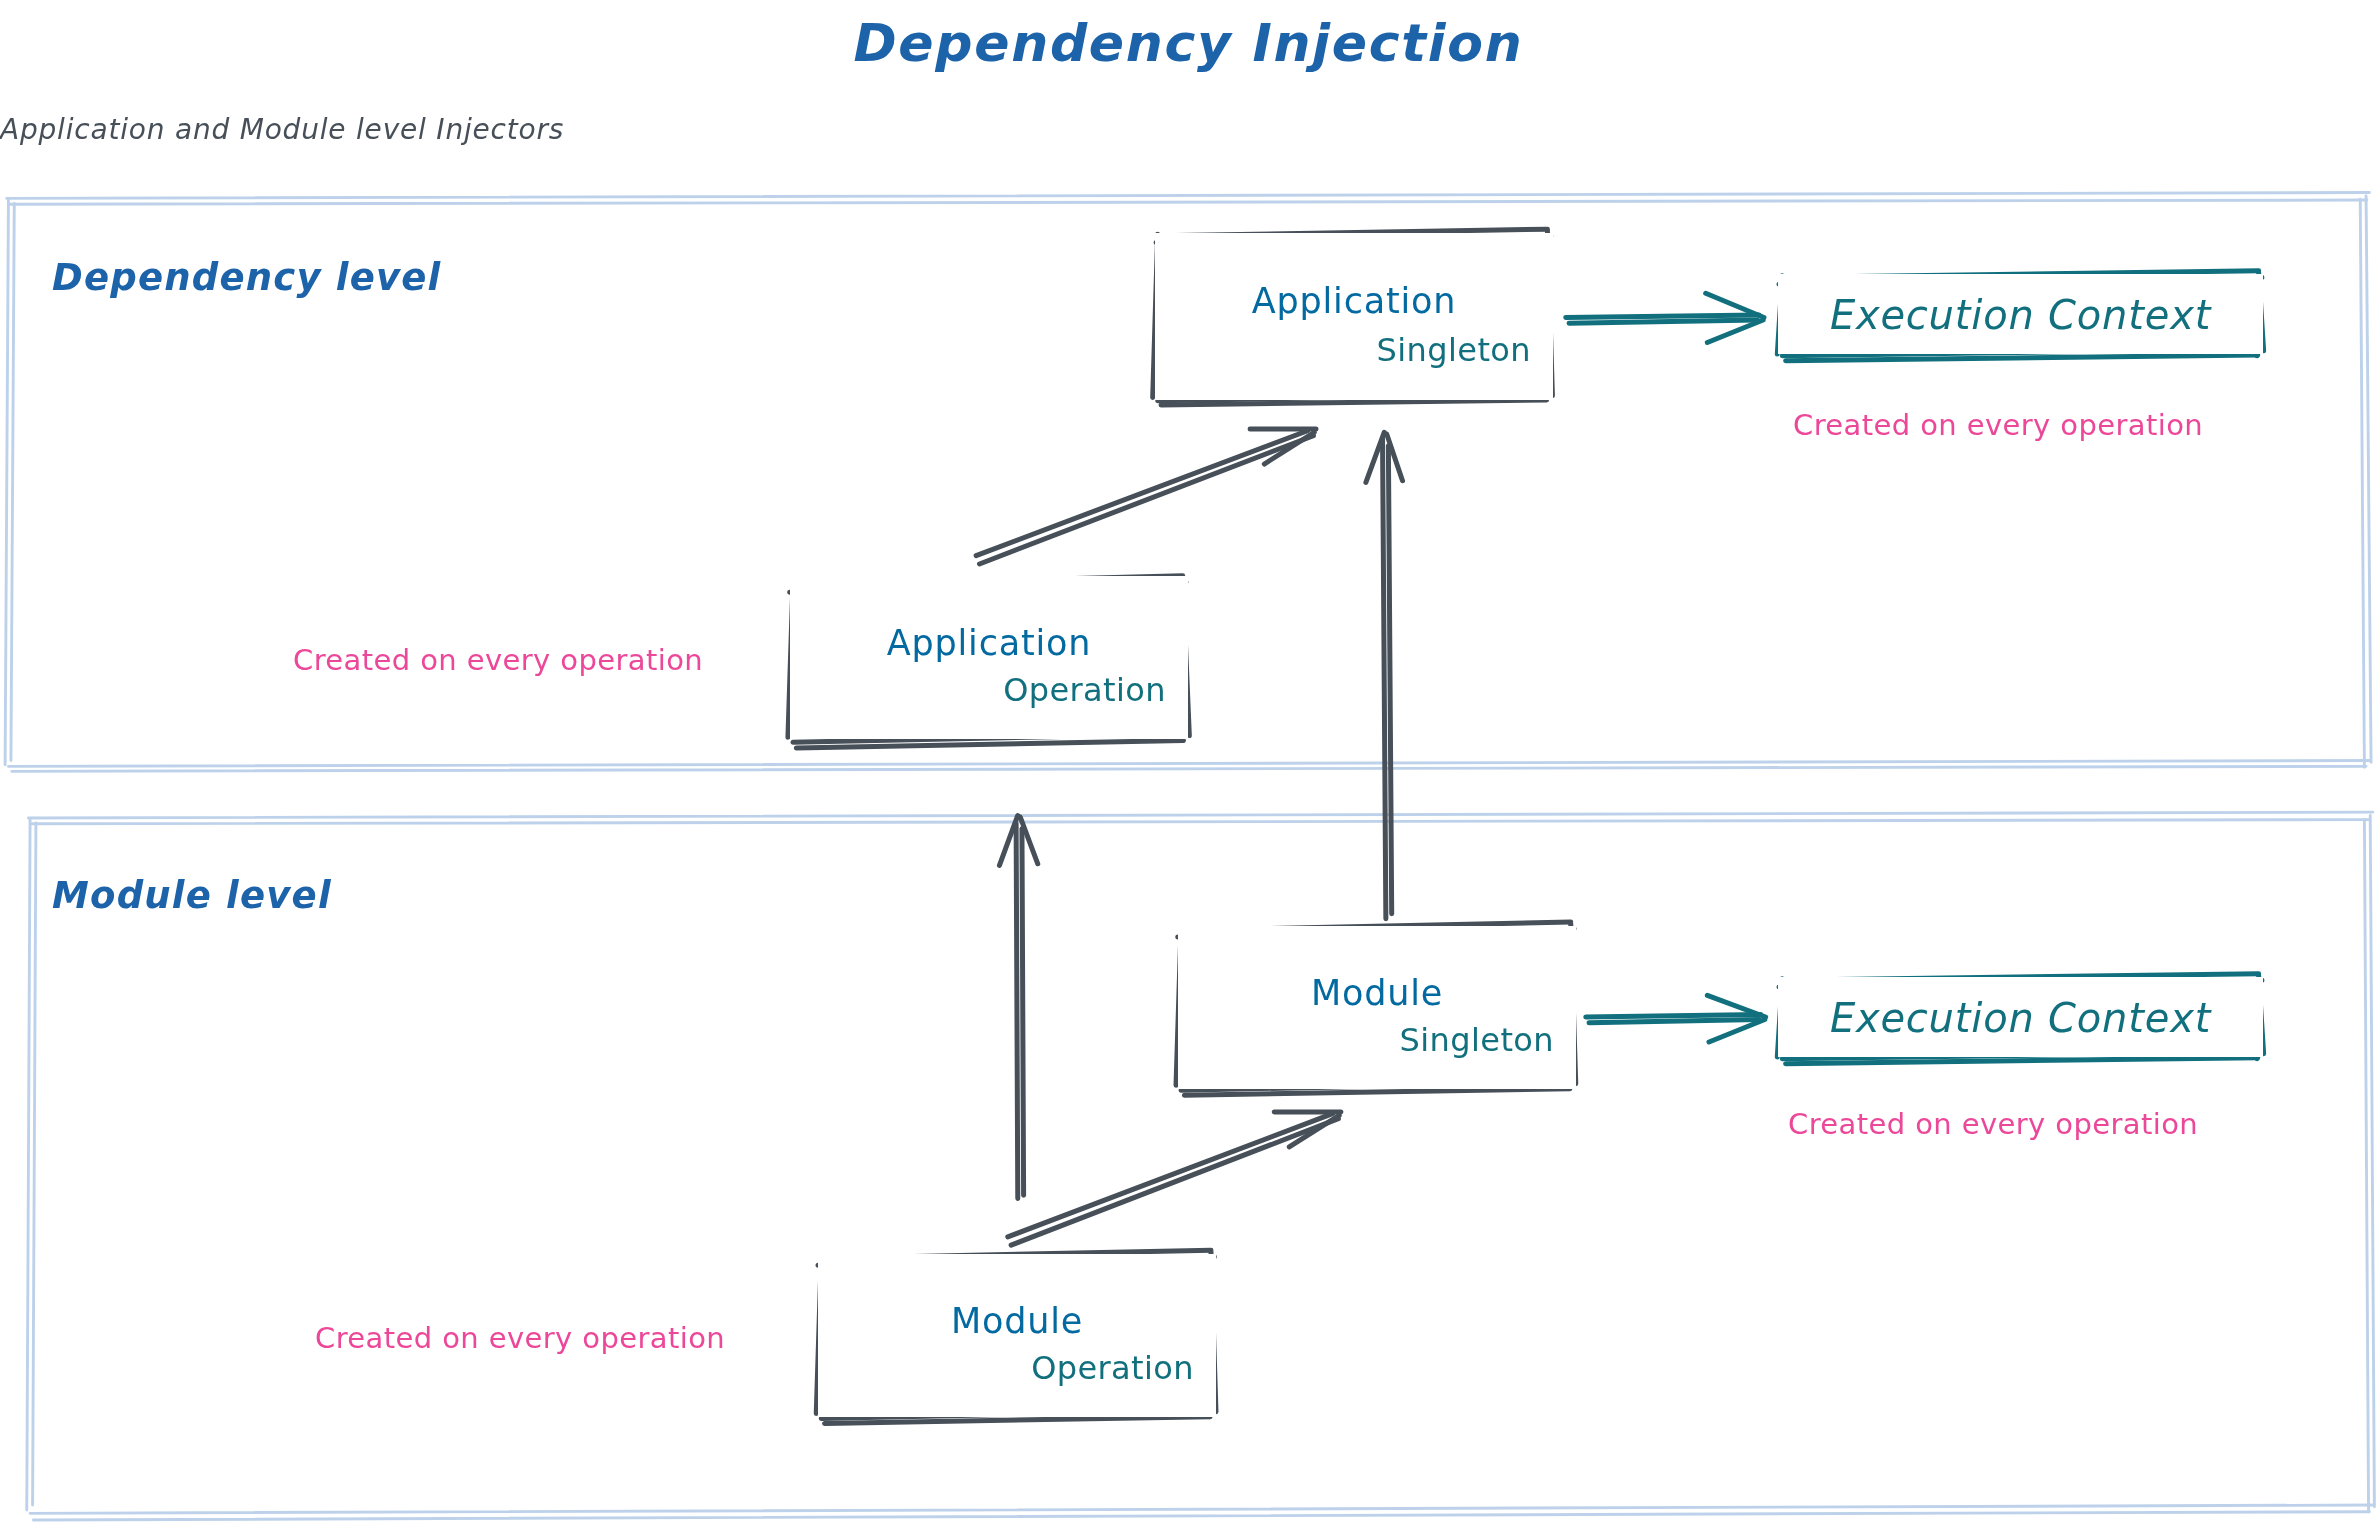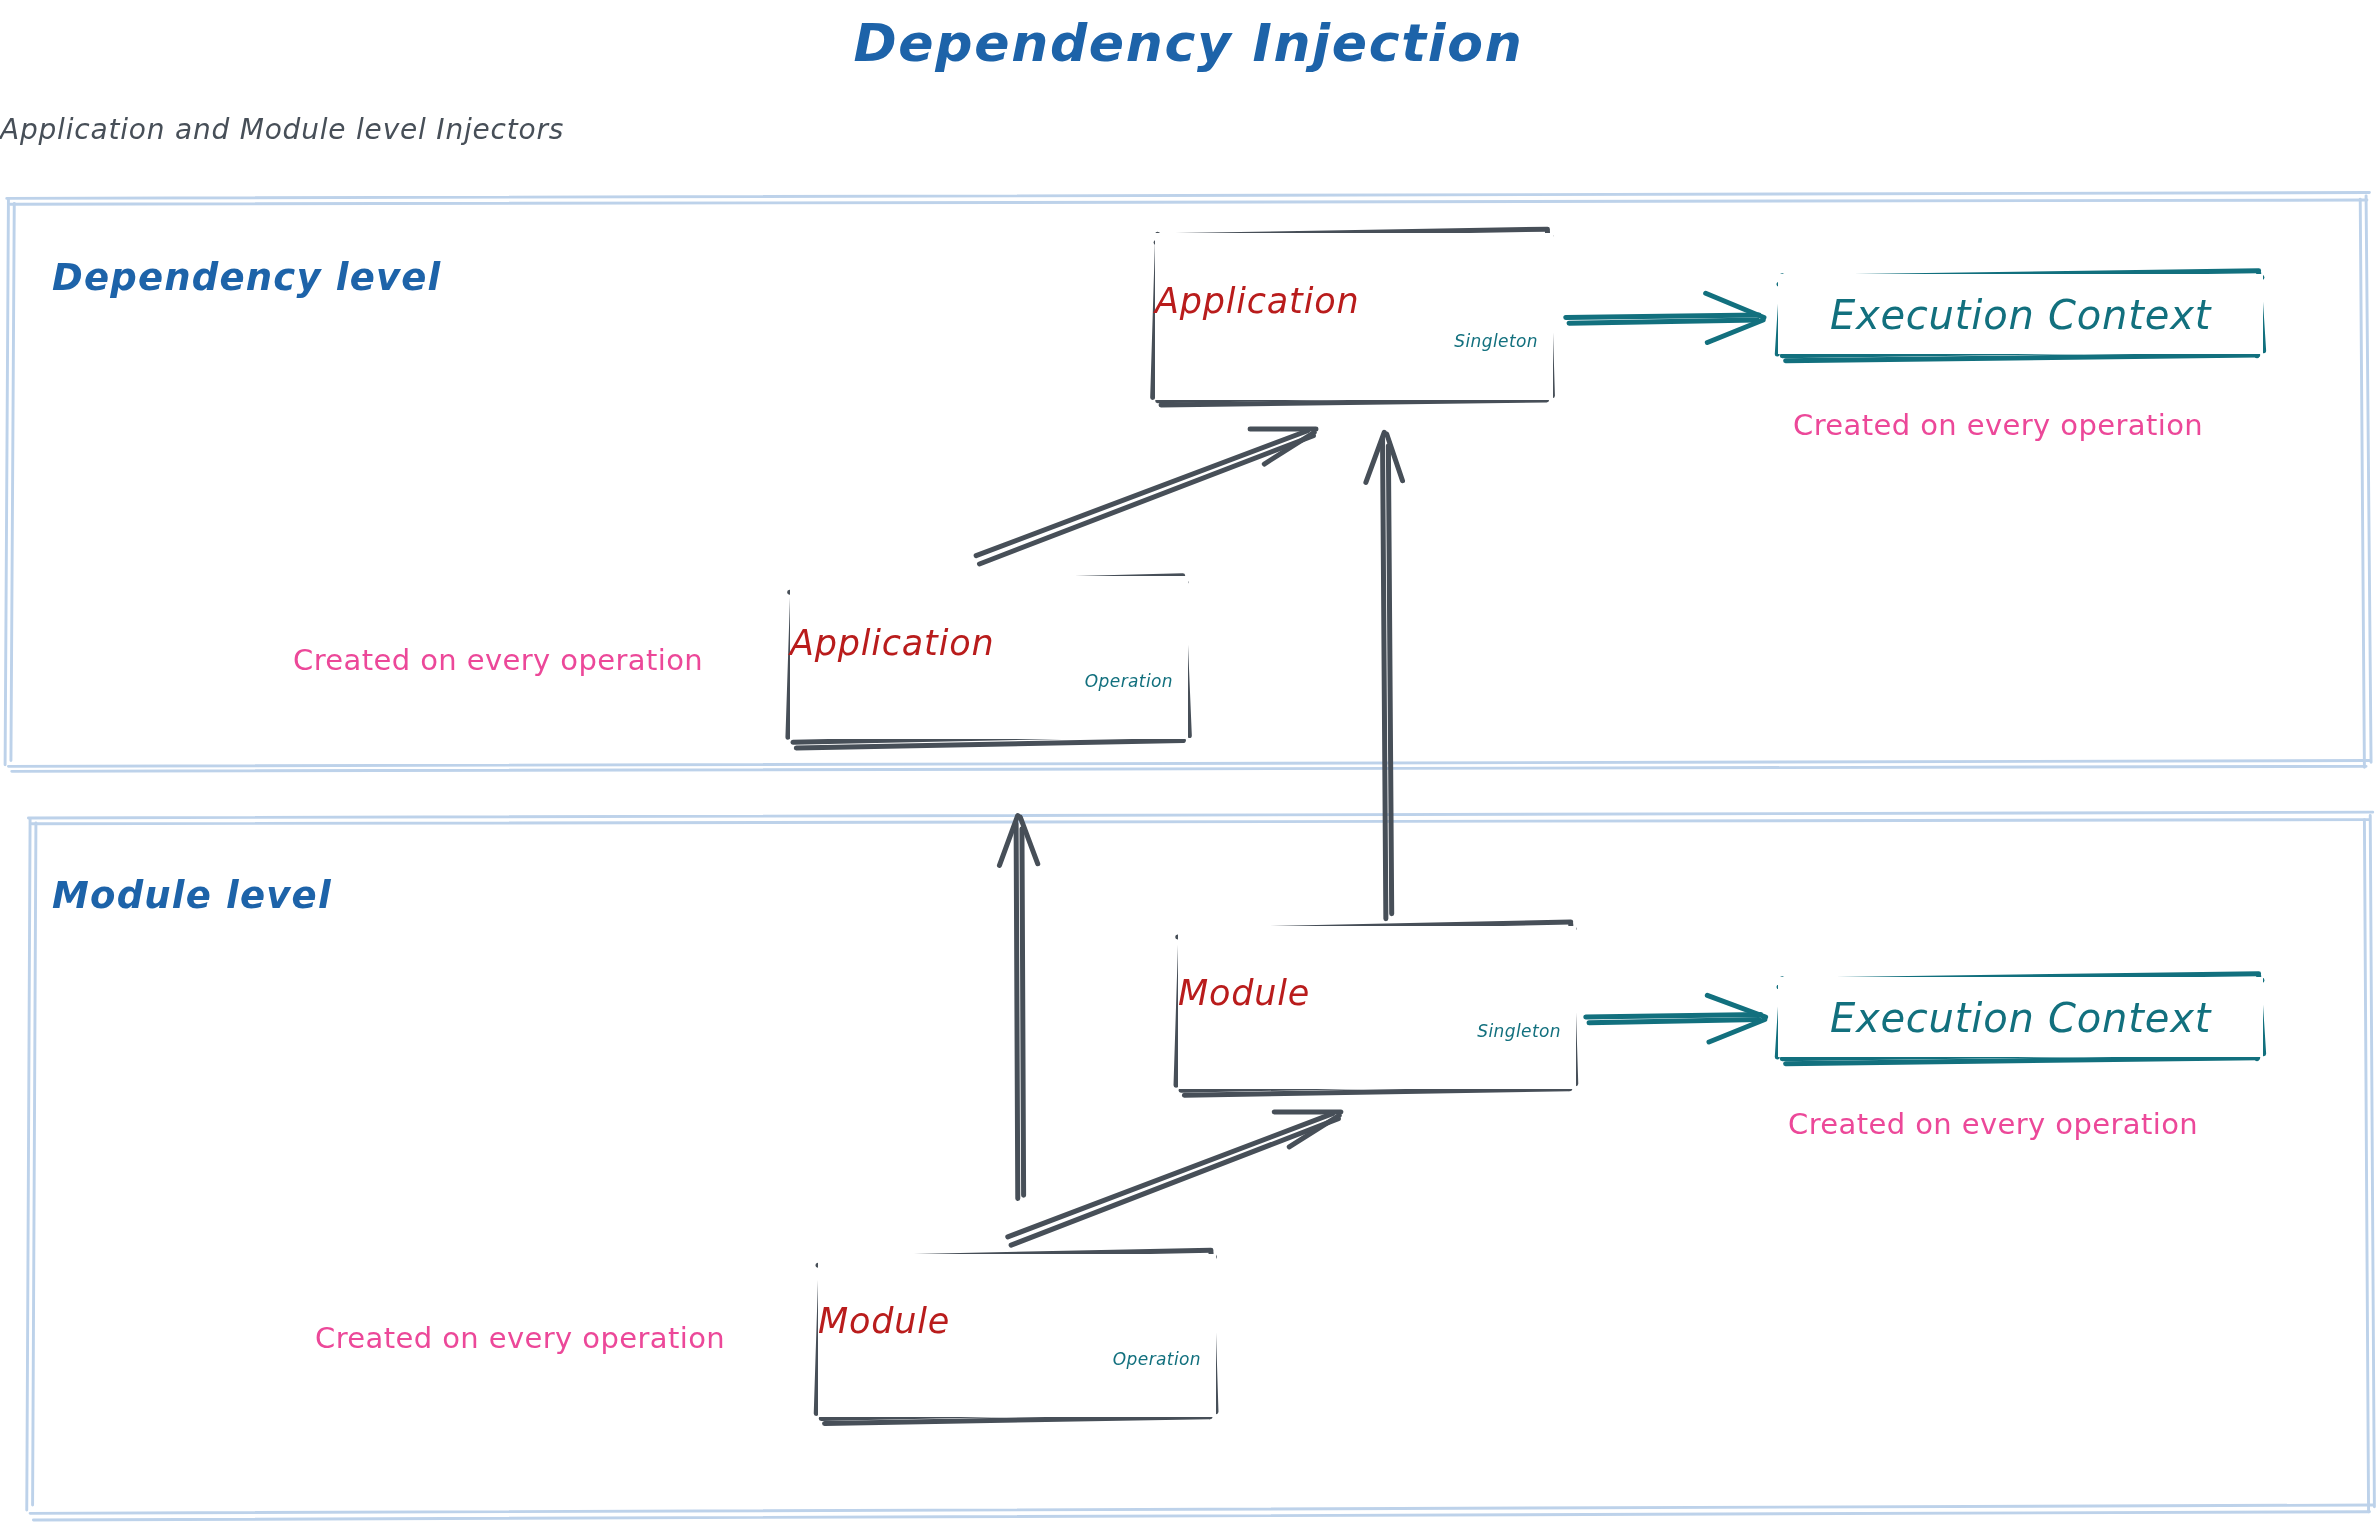--- a/index.html
+++ b/index.html
@@ -74,32 +74,30 @@
 
   
   .node {
     position: absolute;
     box-sizing: border-box;
     background: #ffffff;
   }
   .node .node-title {
     position: absolute;
     left: 0; right: 0;
-    text-align: left;
+    text-align: center;
     font-size: 35px;
-    font-style: italic;
     letter-spacing: 0.8px;
-    color: #b91c1c;
+    color: #0369a1;
   }
   .node .node-sub {
     position: absolute;
-    right: 15px;
+    right: 22px;
     text-align: right;
-    font-size: 17px;
-    font-style: italic;
+    font-size: 32px;
     letter-spacing: 0.4px;
     color: #12707e;
   }
 
   #node-app-singleton { left: 1155px; top: 227px;  width: 398px;  height: 167px; }
   #node-app-singleton .node-title { top: 48px; }
   #node-app-singleton .node-sub   { top: 98px; }
 
   #node-app-operation { left: 790px;  top: 570px;  width: 398px;  height: 163px; }
   #node-app-operation .node-title { top: 47px; }

